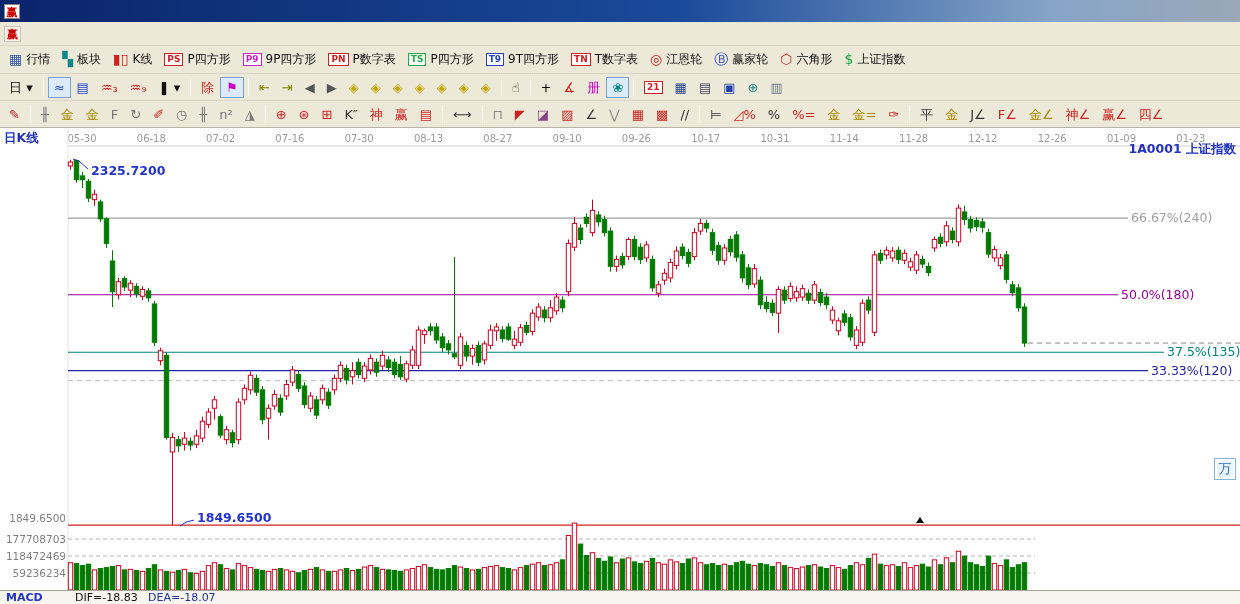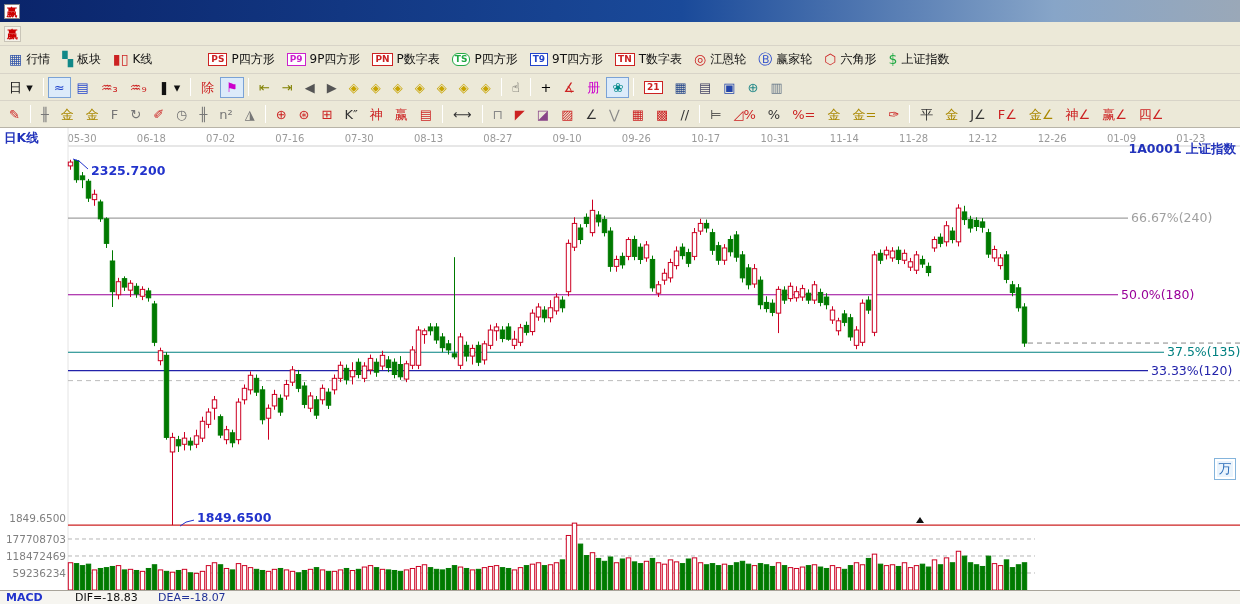--- a/index.html
+++ b/index.html
@@ -30,21 +30,21 @@
   .sep { width:1px; height:18px; background:#b8b4a8; border-right:1px solid #fff; margin:0 4px; }
   .chartwrap { position:relative; width:1240px; height:462px; background:#fff; }
   .wan-btn { position:absolute; left:1214px; top:330px; width:22px; height:22px; background:#eaf4fd;
     border:1px solid #84b4dc; color:#2b6cb8; font-size:13px; text-align:center; line-height:20px;
     box-shadow:inset 0 0 0 2px #fff; cursor:pointer; }
   .statusbar { height:14px; background:#f6f5f0; border-top:1px solid #a8a49a; position:relative;
     font-size:11px; line-height:13px; }
   .statusbar span { position:absolute; top:0; white-space:nowrap; }
   .st-ind { left:6px; color:#2233cc; font-weight:bold; }
   .st-dif { left:75px; color:#111; }
-  .st-dea { left:148px; color:#223399;margin-left:10px; }
+  .st-dea { left:148px; color:#223399; }
   .st-macd { left:218px; color:#cc00cc;margin-top:24px; }
 </style>
 </head>
 <body>
 
 <div class="titlebar">
   <span class="logo">赢</span>
 </div>
 
 <div class="menubar">
@@ -58,33 +58,33 @@
     </span>
     <span class="tbtn">
       <span class="tb-glyph" style="color: rgb(17, 136, 136);">▚</span>
       <span>板块</span>
     </span>
     <span class="tbtn">
       <span class="tb-glyph" style="color: rgb(204, 34, 34);">▮▯</span>
       <span>K线</span>
     </span>
     <span class="tbtn">
-      <span class="badge" style="border-color: rgb(204, 34, 34); color: rgb(204, 34, 34); margin-left: 44px;">PS</span>
+      <span class="badge" style="border-color: rgb(204, 34, 34); color: rgb(204, 34, 34);">PS</span>
       <span>P四方形</span>
     </span>
     <span class="tbtn">
       <span class="badge" style="border-color: rgb(204, 34, 204); color: rgb(204, 34, 204);">P9</span>
       <span>9P四方形</span>
     </span>
     <span class="tbtn">
       <span class="badge" style="border-color: rgb(204, 34, 34); color: rgb(204, 34, 34);">PN</span>
       <span>P数字表</span>
     </span>
     <span class="tbtn">
-      <span class="badge" style="border-color: rgb(34, 170, 68); color: rgb(34, 170, 68); border-radius: 6px;">TS</span>
+      <span class="badge" style="border-color: rgb(34, 170, 68); color: rgb(34, 170, 68);">TS</span>
       <span>P四方形</span>
     </span>
     <span class="tbtn">
       <span class="badge" style="border-color: rgb(34, 68, 204); color: rgb(34, 68, 204);">T9</span>
       <span>9T四方形</span>
     </span>
     <span class="tbtn">
       <span class="badge" style="border-color: rgb(204, 34, 34); color: rgb(204, 34, 34);">TN</span>
       <span>T数字表</span>
     </span>

